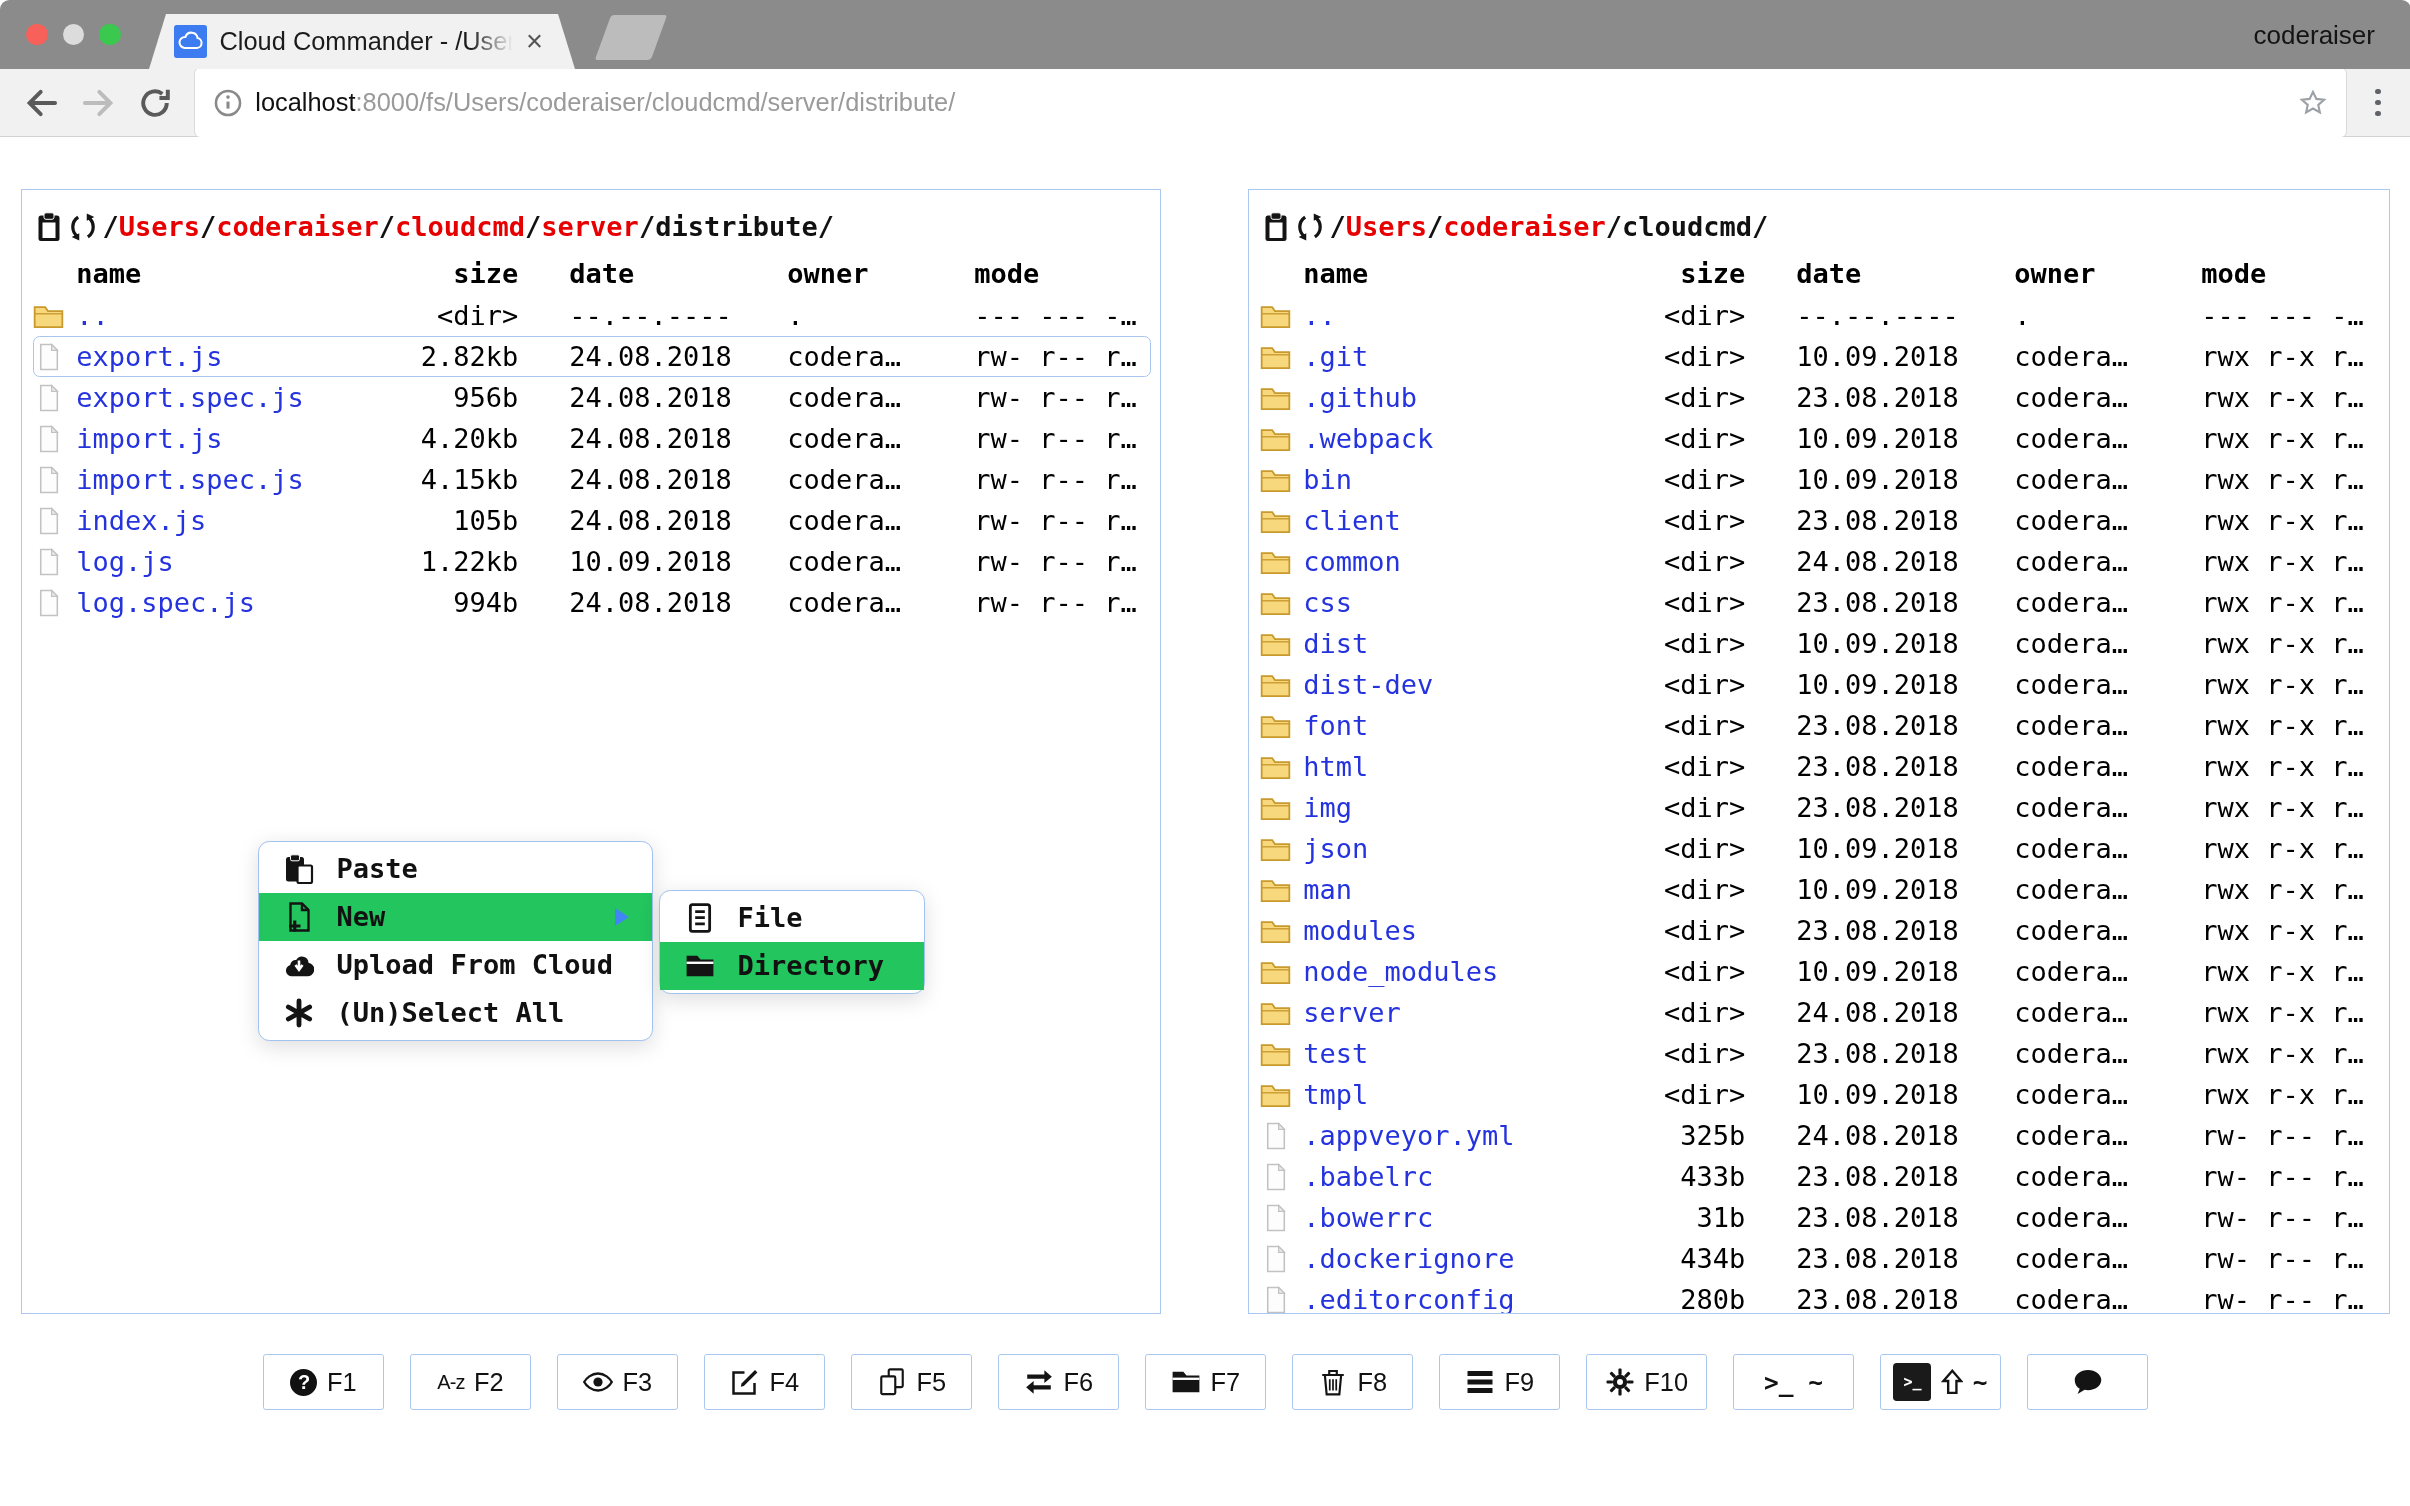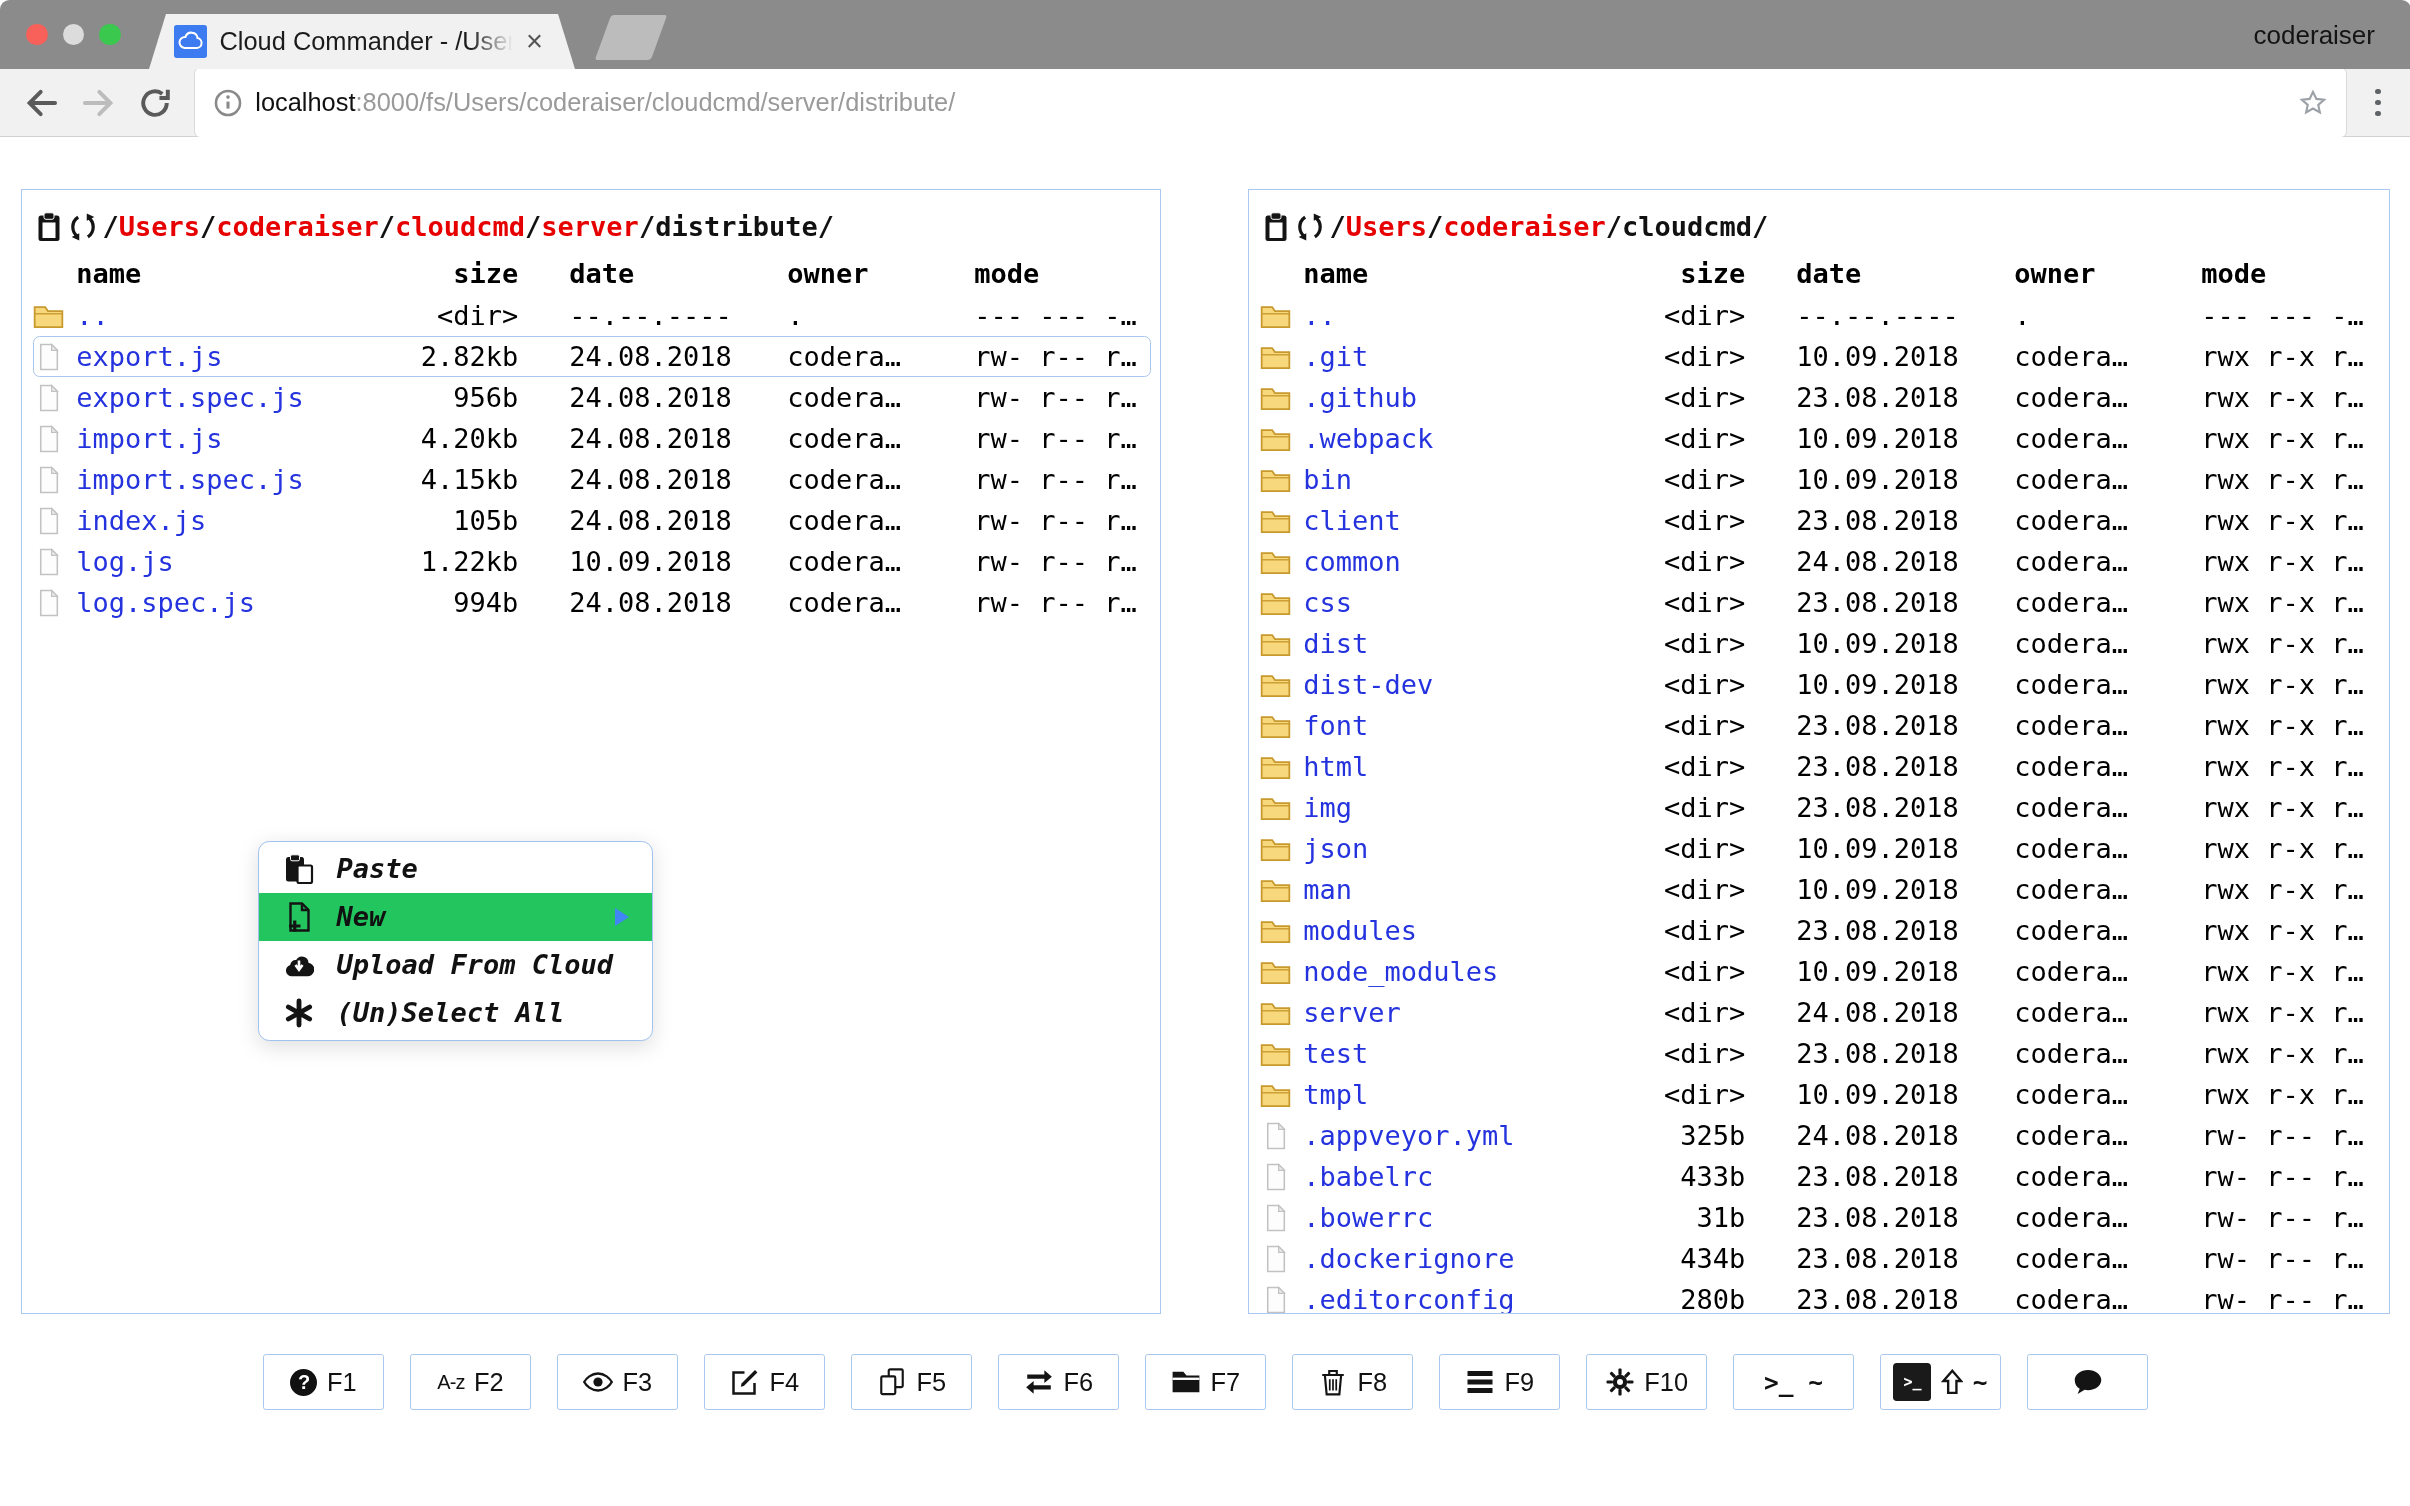--- a/index.html
+++ b/index.html
@@ -67,21 +67,21 @@
   .icon{display:inline-flex;align-items:center;justify-content:center;}
   .icon svg{width:100%;height:100%;}
   .c-icon .icon{width:31px;height:28px;}
 
   
   .ctx-menu{position:absolute;background:#fff;border:1.9px solid #9fc2ee;border-radius:11.3px;
             box-shadow:0 5.6px 21px rgba(0,0,0,.13);padding:2.8px 0;z-index:6;box-sizing:border-box;}
   .ctx-menu.main{left:258px;top:704px;width:395px;}
   .ctx-menu.sub{left:659px;top:753px;width:266px;}
   .menu-item{display:flex;align-items:center;height:48px;padding:0 22.6px;gap:21px;
-             font-size:27px;font-weight:600;color:#111;font-style:italic;}
+             font-size:27px;font-weight:600;color:#111;}
   .menu-item.hl{background:#22c55e;}
   .mi-ico{width:34px;height:32px;display:inline-flex;align-items:center;justify-content:center;flex:0 0 auto;}
   .mi-ico svg{width:30px;height:30px;}
   .mi-arrow{margin-left:auto;width:0;height:0;border-left:14px solid #4285f4;
             border-top:9.4px solid transparent;border-bottom:9.4px solid transparent;}
 
   
   .fkeys{position:absolute;left:0;right:0;top:1217px;display:flex;justify-content:center;gap:26px;}
   .fkey{width:121px;height:56px;background:#fff;border:1.9px solid #a9c7ef;border-radius:2.8px;
         display:flex;align-items:center;justify-content:center;gap:9.4px;
@@ -767,20 +767,40 @@
           <span class="mi-ico">
             <svg viewBox="0 0 26 26">
               <g stroke="#141414" stroke-width="4.2" stroke-linecap="round">
                 <path d="M13 2.5v21M3.8 7.8l18.4 10.4M22.2 7.8L3.8 18.2"></path>
               </g>
             </svg>
           </span>
           <span>(Un)Select All</span>
         </div>
       </div>
+    <div class="ctx-menu sub" id="ctx-submenu">
+        <div class="menu-item">
+          <span class="mi-ico">
+            <svg viewBox="0 0 24 28" fill="none" stroke="#141414" stroke-width="2.6">
+              <rect x="3" y="1.5" width="18" height="25" rx="2"></rect>
+              <path d="M7.5 8h9M7.5 13.7h9M7.5 19.4h9"></path>
+            </svg>
+          </span>
+          <span>File</span>
+        </div>
+        <div class="menu-item hl">
+          <span class="mi-ico">
+            <svg viewBox="0 0 28 24">
+              <path d="M1.5 2.5h10l3 3.5h12v15.5h-25z" fill="#141414"></path>
+              <path d="M1.5 9h25" stroke="#fff" stroke-width="2.2"></path>
+            </svg>
+          </span>
+          <span>Directory</span>
+        </div>
+      </div>
 
     <div class="fkeys" id="fkeys">
         <div class="fkey">
           <span class="help-badge">?</span>
           <span>F1</span>
         </div>
         <div class="fkey">
           <span class="az">A-z</span>
           <span>F2</span>
         </div>

